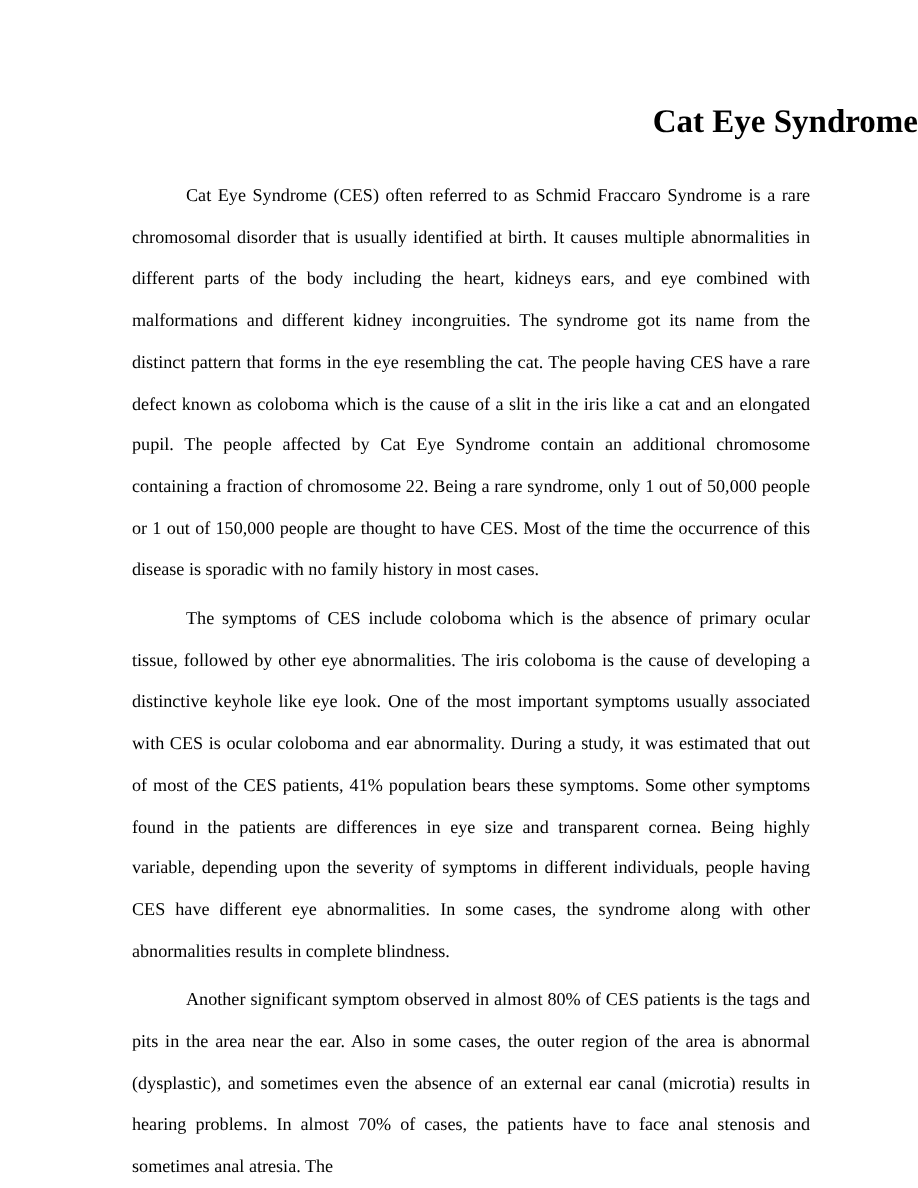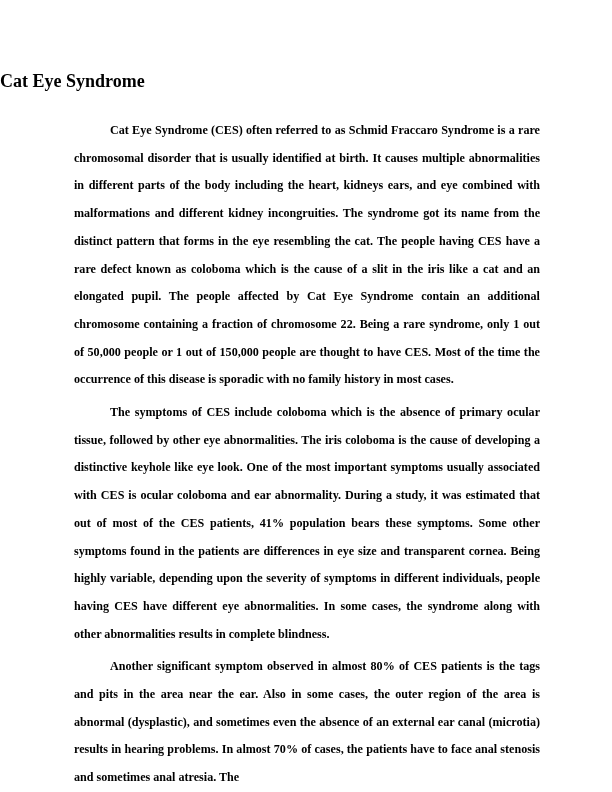--- a/index.html
+++ b/index.html
@@ -4,28 +4,28 @@
 <style>
   html, body { margin: 0; padding: 0; background: #ffffff; }
   body { width: 612px; height: 792px; position: relative; overflow: hidden; }
   .page {
     position: absolute; left: 0; top: 0; width: 612px; height: 792px;
     background: #ffffff; color: #000000;
     font-family: "Liberation Serif", "DejaVu Serif", serif;
   }
   .title {
     position: absolute; left: 0; width: 612px; top: 70px;
-    text-align: left; font-weight: bold; font-size: 18px; line-height: 22px;
+    text-align: right; font-weight: bold; font-size: 22px; line-height: 22px;
   }
   .body {
     position: absolute; left: 72px; width: 468px; top: 117px;
     font-size: 12.1px; line-height: 27.7px;
   }
   .para {
-    margin: 0 0 5px 2px; text-align: justify; text-indent: 36px; font-weight: bold;
+    margin: 0 0 5px 16px; text-align: justify; text-indent: 36px;
   }
 </style>
 </head>
 <body>
 
 <div class="page">
   <div class="title">Cat Eye Syndrome</div>
   <div class="body">
     <p class="para">Cat Eye Syndrome (CES) often referred to as Schmid Fraccaro Syndrome is a rare chromosomal disorder that is usually identified at birth. It causes multiple abnormalities in different parts of the body including the heart, kidneys ears, and eye combined with malformations and different kidney incongruities. The syndrome got its name from the distinct pattern that forms in the eye resembling the cat. The people having CES have a rare defect known as coloboma which is the cause of a slit in the iris like a cat and an elongated pupil. The people affected by Cat Eye Syndrome contain an additional chromosome containing a fraction of chromosome 22. Being a rare syndrome, only 1 out of 50,000 people or 1 out of 150,000 people are thought to have CES. Most of the time the occurrence of this disease is sporadic with no family history in most cases.</p>
     <p class="para">The symptoms of CES include coloboma which is the absence of primary ocular tissue, followed by other eye abnormalities. The iris coloboma is the cause of developing a distinctive keyhole like eye look. One of the most important symptoms usually associated with CES is ocular coloboma and ear abnormality. During a study, it was estimated that out of most of the CES patients, 41% population bears these symptoms. Some other symptoms found in the patients are differences in eye size and transparent cornea. Being highly variable, depending upon the severity of symptoms in different individuals, people having CES have different eye abnormalities. In some cases, the syndrome along with other abnormalities results in complete blindness.</p>

